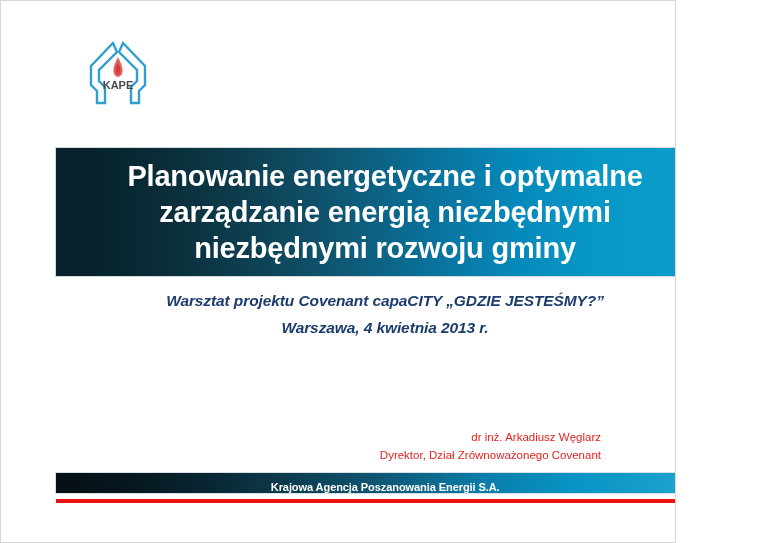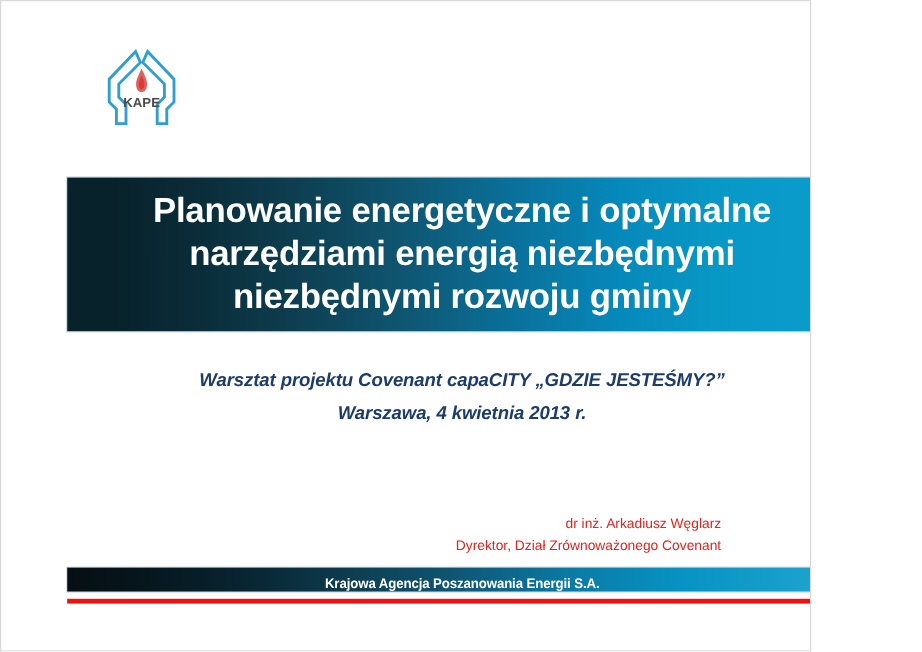--- a/index.html
+++ b/index.html
@@ -61,21 +61,21 @@
     line-height: 36px;
     letter-spacing: -0.2px;
     text-align: center;
     white-space: nowrap;
   }
 
   
   .subtitle-block {
     position: absolute;
     left: 0;
-    top: 303px;
+    top: 286px;
     width: 768px;
     text-align: center;
   }
   .subtitle-line {
     color: #1c3c6e;
     font-weight: bold;
     font-style: italic;
     font-size: 15.5px;
     line-height: 27px;
     letter-spacing: -0.1px;
@@ -150,21 +150,21 @@
                C37.5 39.8 39.6 37.3 39.6 33.2 C39.6 29.4 37.6 25.5 35 20 Z" fill="#e0625f"></path>
       <path d="M35 25.5 C33.6 29 32.6 31.3 32.6 33.5 C32.6 36 33.7 37.5 35 37.5
                C36.3 37.5 37.4 36 37.4 33.5 C37.4 31.3 36.4 29 35 25.5 Z" fill="#d63c3c"></path>
 
       <text x="35" y="52" text-anchor="middle" font-family="Liberation Sans, sans-serif" font-size="11" font-weight="bold" fill="#4a4a4a">KAPE</text>
     </svg>
   </div>
 
   <div class="title-banner">
     <div class="title-line">Planowanie energetyczne i optymalne</div>
-    <div class="title-line">narzędziami energią niezbędnymi</div>
+    <div class="title-line">zarządzanie energią niezbędnymi</div>
     <div class="title-line">niezbędnymi rozwoju gminy</div>
   </div>
 
   <div class="subtitle-block">
     <div class="subtitle-line">Warsztat projektu Covenant capaCITY „GDZIE JESTEŚMY?”</div>
     <div class="subtitle-line">Warszawa, 4 kwietnia 2013 r.</div>
   </div>
 
   <div class="author-block">
     <div class="author-line">dr inż. Arkadiusz Węglarz</div>

